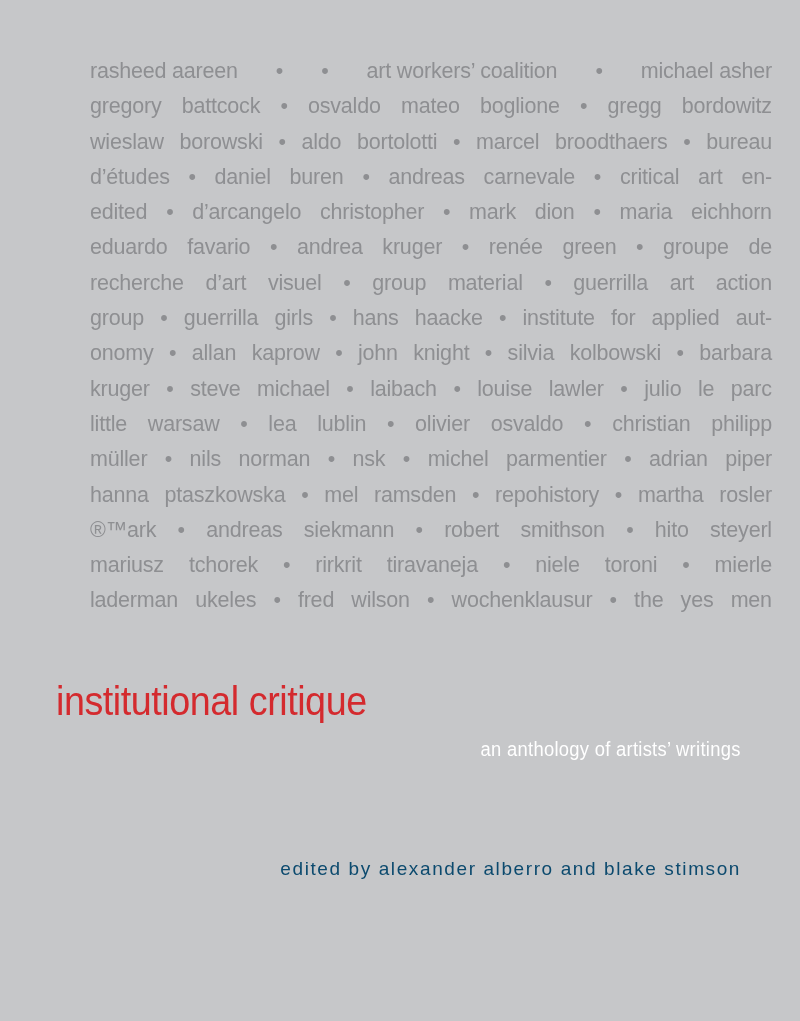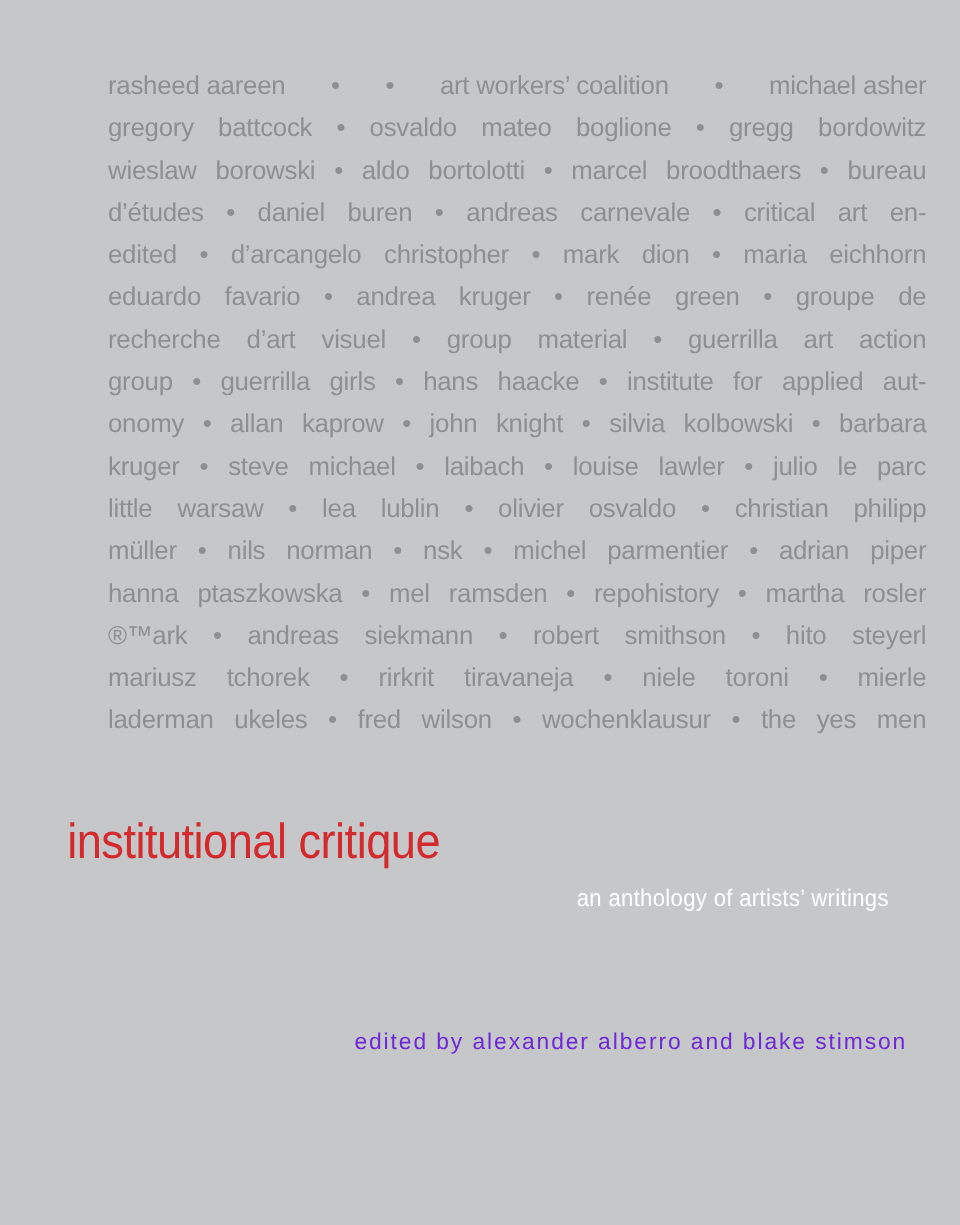--- a/index.html
+++ b/index.html
@@ -24,22 +24,22 @@
     position:absolute; left:56px; top:678px;
     font-size:41px; color:#d42a2e; letter-spacing:-0.5px;
     transform:scaleX(0.92); transform-origin:left top;
   }
   .subtitle {
     position:absolute; right:59px; top:738px;
     font-size:20px; color:#ffffff; letter-spacing:0.3px;
     transform:scaleX(0.92); transform-origin:right top;
   }
   .editors {
-    position:absolute; right:44px; top:858px;
-    font-size:19px; color:#6d28d9; letter-spacing:1.6px;
+    position:absolute; right:59px; top:858px;
+    font-size:19px; color:#0c4a6e; letter-spacing:1.6px;
   }
 </style>
 </head>
 <body>
 
 <div class="names" id="names">
     <div class="name-line">
       <span>rasheed aareen</span>
       <span>•</span>
       <span>•</span>

